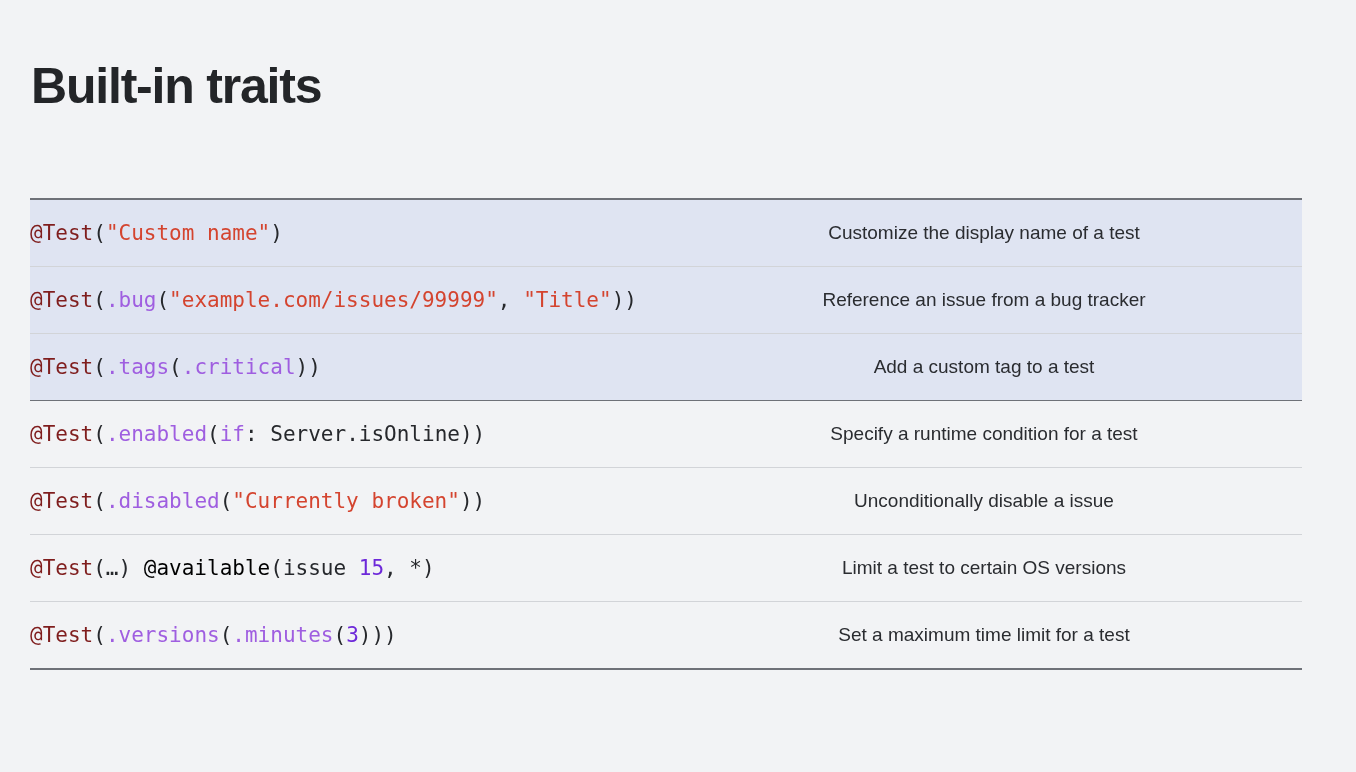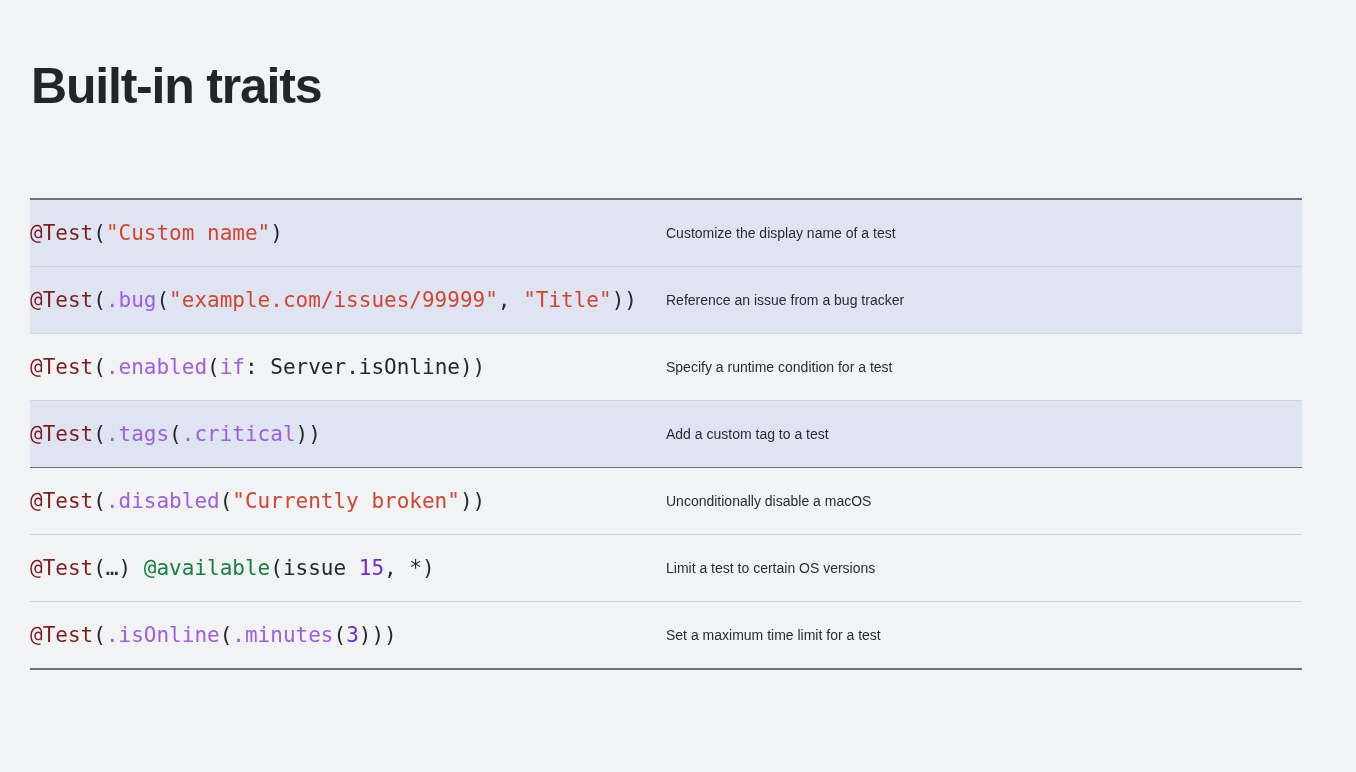--- a/index.html
+++ b/index.html
@@ -86,32 +86,33 @@
     letter-spacing: 0px;
     color: #26282c;
     white-space: nowrap;
   }
 
   td.desc-cell {
     width: 627px;
     padding-left: 9px;
     padding-right: 8px;
     font-family: "Liberation Sans", sans-serif;
-    font-size: 14px;
+    font-size: 19px;
     color: #2a2c30;
     white-space: nowrap;
+    text-align: center;
   }
 
   
   .tok-attr    { color: #7f1d1d; }
   .tok-member  { color: #9f5ee0; margin-top: 32px; }
   .tok-keyword { color: #9f5ee0; }
   .tok-string  { color: #d4442f; }
   .tok-number  { color: #6d28d9; }
-  .tok-avail   { color: #15803d; }
+  .tok-avail   { color: #000000; }
   .tok-plain   { color: #26282c; }
 </style>
 </head>
 <body>
 
 <div class="slide">
 
   <h1 class="slide-title">Built-in traits</h1>
 
   <table class="traits-table">
@@ -121,38 +122,38 @@
       </tr>
 
     <tr class="trait-row hl">
           <td class="code-cell"><span class="tok-attr">@Test</span><span class="tok-plain">(</span><span class="tok-string">"Custom name"</span><span class="tok-plain">)</span></td>
           <td class="desc-cell">Customize the display name of a test</td>
         </tr>
         <tr class="trait-row hl">
           <td class="code-cell"><span class="tok-attr">@Test</span><span class="tok-plain">(</span><span class="tok-member">.bug</span><span class="tok-plain">(</span><span class="tok-string">"example.com/issues/99999"</span><span class="tok-plain">, </span><span class="tok-string">"Title"</span><span class="tok-plain">))</span></td>
           <td class="desc-cell">Reference an issue from a bug tracker</td>
         </tr>
-        <tr class="trait-row">
-          <td class="code-cell"><span class="tok-attr">@Test</span><span class="tok-plain">(</span><span class="tok-member">.enabled</span><span class="tok-plain">(</span><span class="tok-keyword">if</span><span class="tok-plain">: Server.isOnline))</span></td>
-          <td class="desc-cell">Specify a runtime condition for a test</td>
-        </tr>
         <tr class="trait-row hl sep-strong">
           <td class="code-cell"><span class="tok-attr">@Test</span><span class="tok-plain">(</span><span class="tok-member">.tags</span><span class="tok-plain">(</span><span class="tok-member">.critical</span><span class="tok-plain">))</span></td>
           <td class="desc-cell">Add a custom tag to a test</td>
         </tr>
         <tr class="trait-row">
+          <td class="code-cell"><span class="tok-attr">@Test</span><span class="tok-plain">(</span><span class="tok-member">.enabled</span><span class="tok-plain">(</span><span class="tok-keyword">if</span><span class="tok-plain">: Server.isOnline))</span></td>
+          <td class="desc-cell">Specify a runtime condition for a test</td>
+        </tr>
+        <tr class="trait-row">
           <td class="code-cell"><span class="tok-attr">@Test</span><span class="tok-plain">(</span><span class="tok-member">.disabled</span><span class="tok-plain">(</span><span class="tok-string">"Currently broken"</span><span class="tok-plain">))</span></td>
-          <td class="desc-cell">Unconditionally disable a macOS</td>
+          <td class="desc-cell">Unconditionally disable a issue</td>
         </tr>
         <tr class="trait-row">
           <td class="code-cell"><span class="tok-attr">@Test</span><span class="tok-plain">(…) </span><span class="tok-avail">@available</span><span class="tok-plain">(issue </span><span class="tok-number">15</span><span class="tok-plain">, *)</span></td>
           <td class="desc-cell">Limit a test to certain OS versions</td>
         </tr>
         <tr class="trait-row">
-          <td class="code-cell"><span class="tok-attr">@Test</span><span class="tok-plain">(</span><span class="tok-member">.isOnline</span><span class="tok-plain">(</span><span class="tok-member">.minutes</span><span class="tok-plain">(</span><span class="tok-number">3</span><span class="tok-plain">)))</span></td>
+          <td class="code-cell"><span class="tok-attr">@Test</span><span class="tok-plain">(</span><span class="tok-member">.versions</span><span class="tok-plain">(</span><span class="tok-member">.minutes</span><span class="tok-plain">(</span><span class="tok-number">3</span><span class="tok-plain">)))</span></td>
           <td class="desc-cell">Set a maximum time limit for a test</td>
         </tr>
       </tbody>
     <tfoot>
       <tr>
         <td class="rule-bottom" colspan="2"></td>
       </tr>
     </tfoot>
   </table>
 

